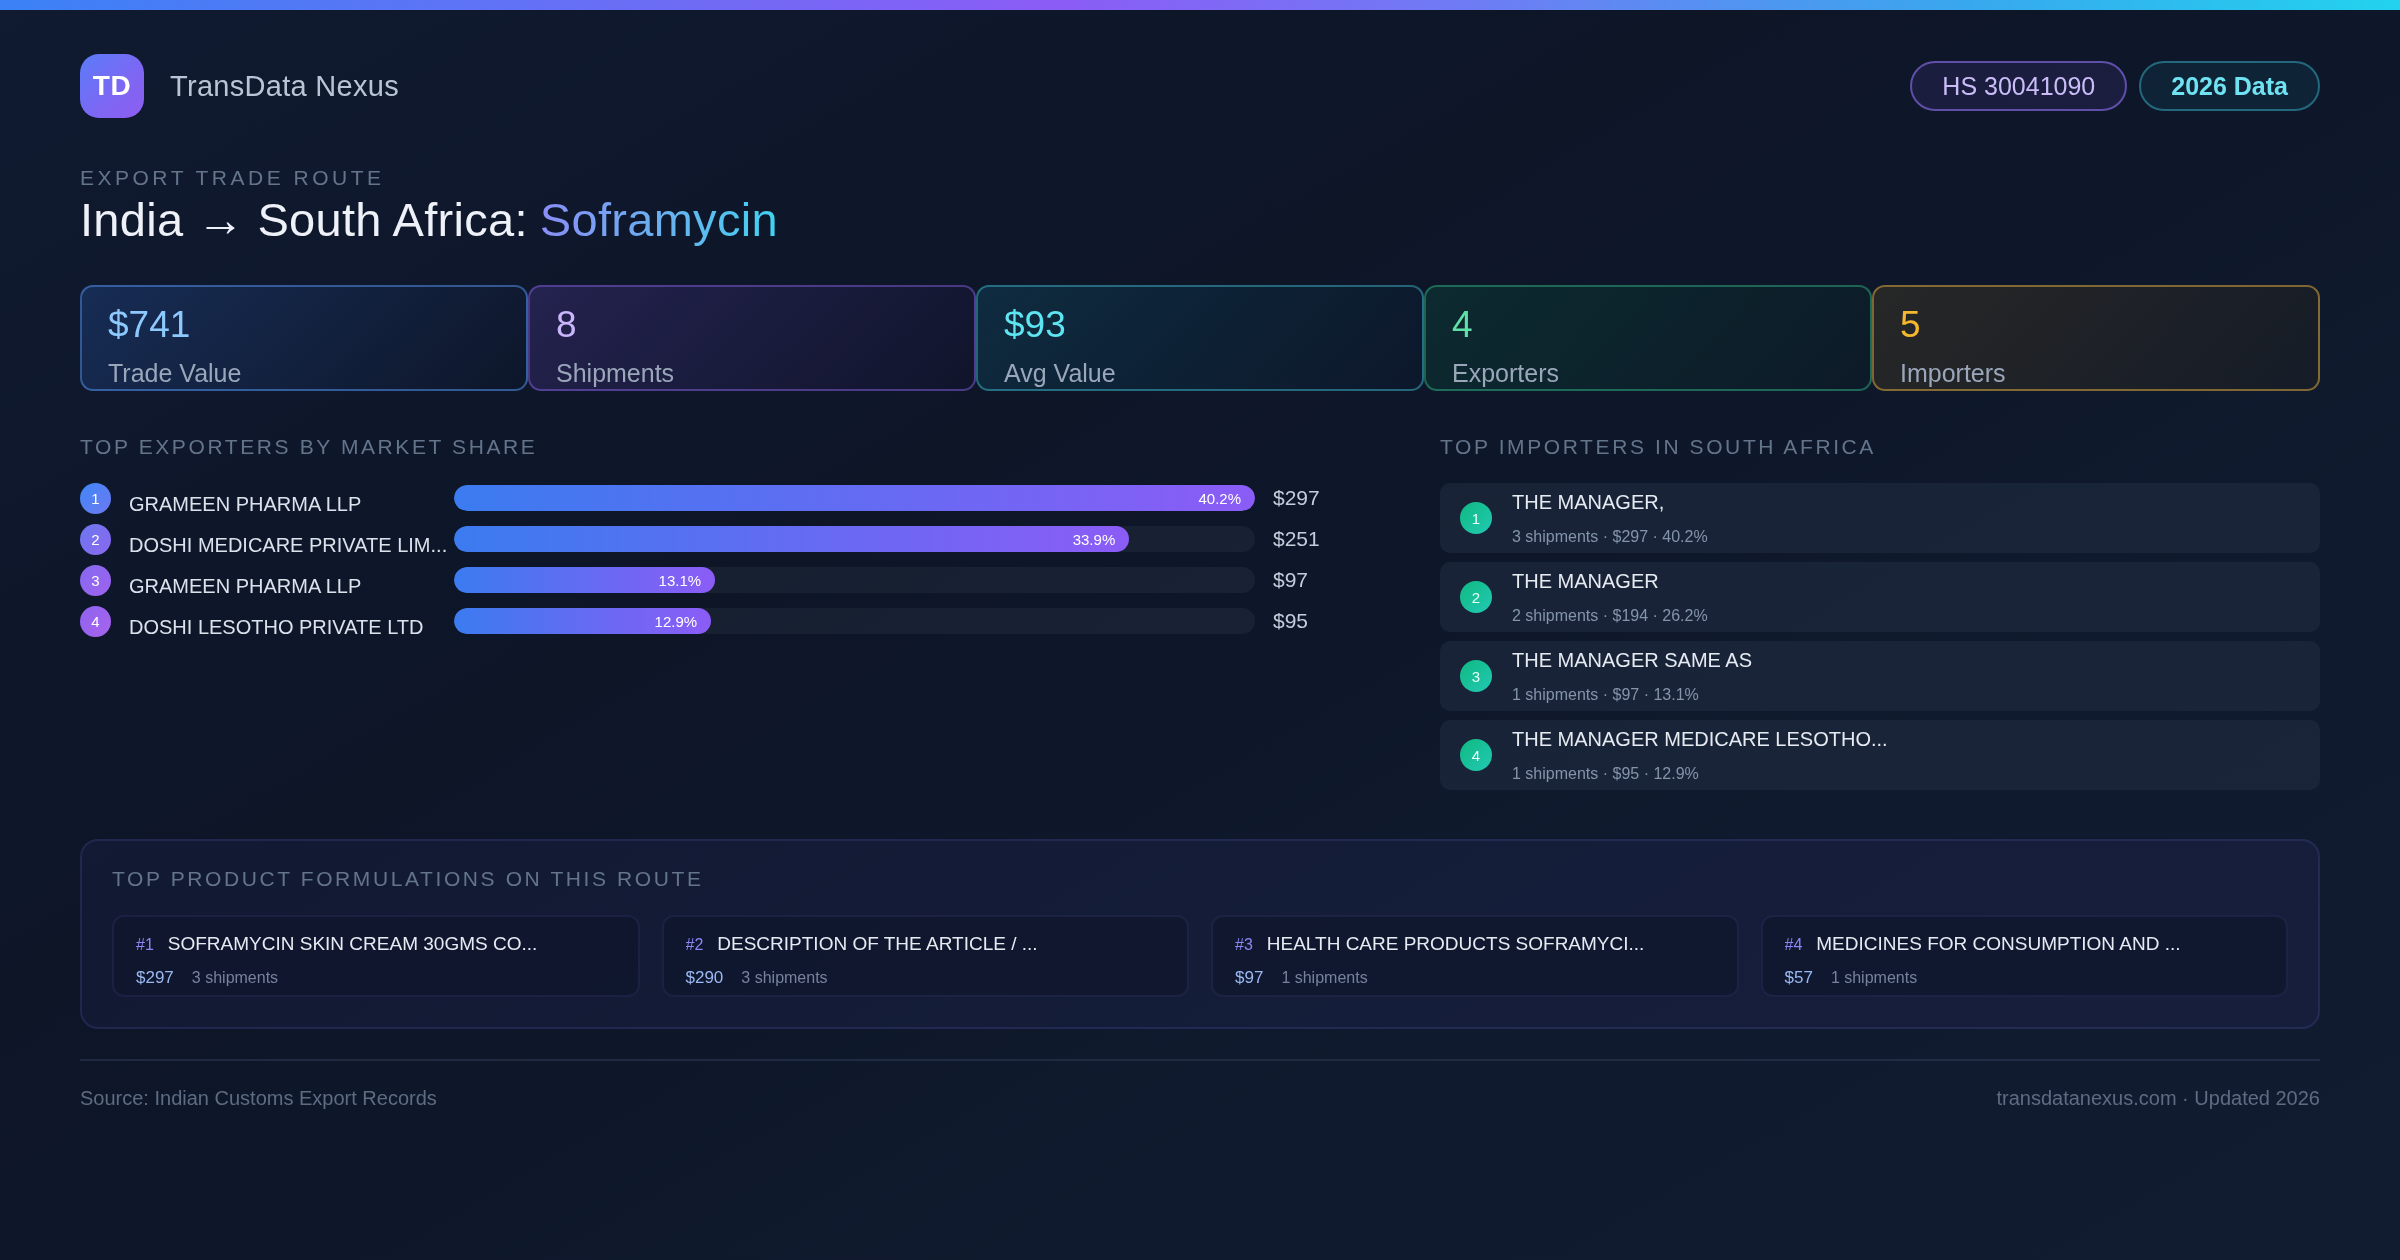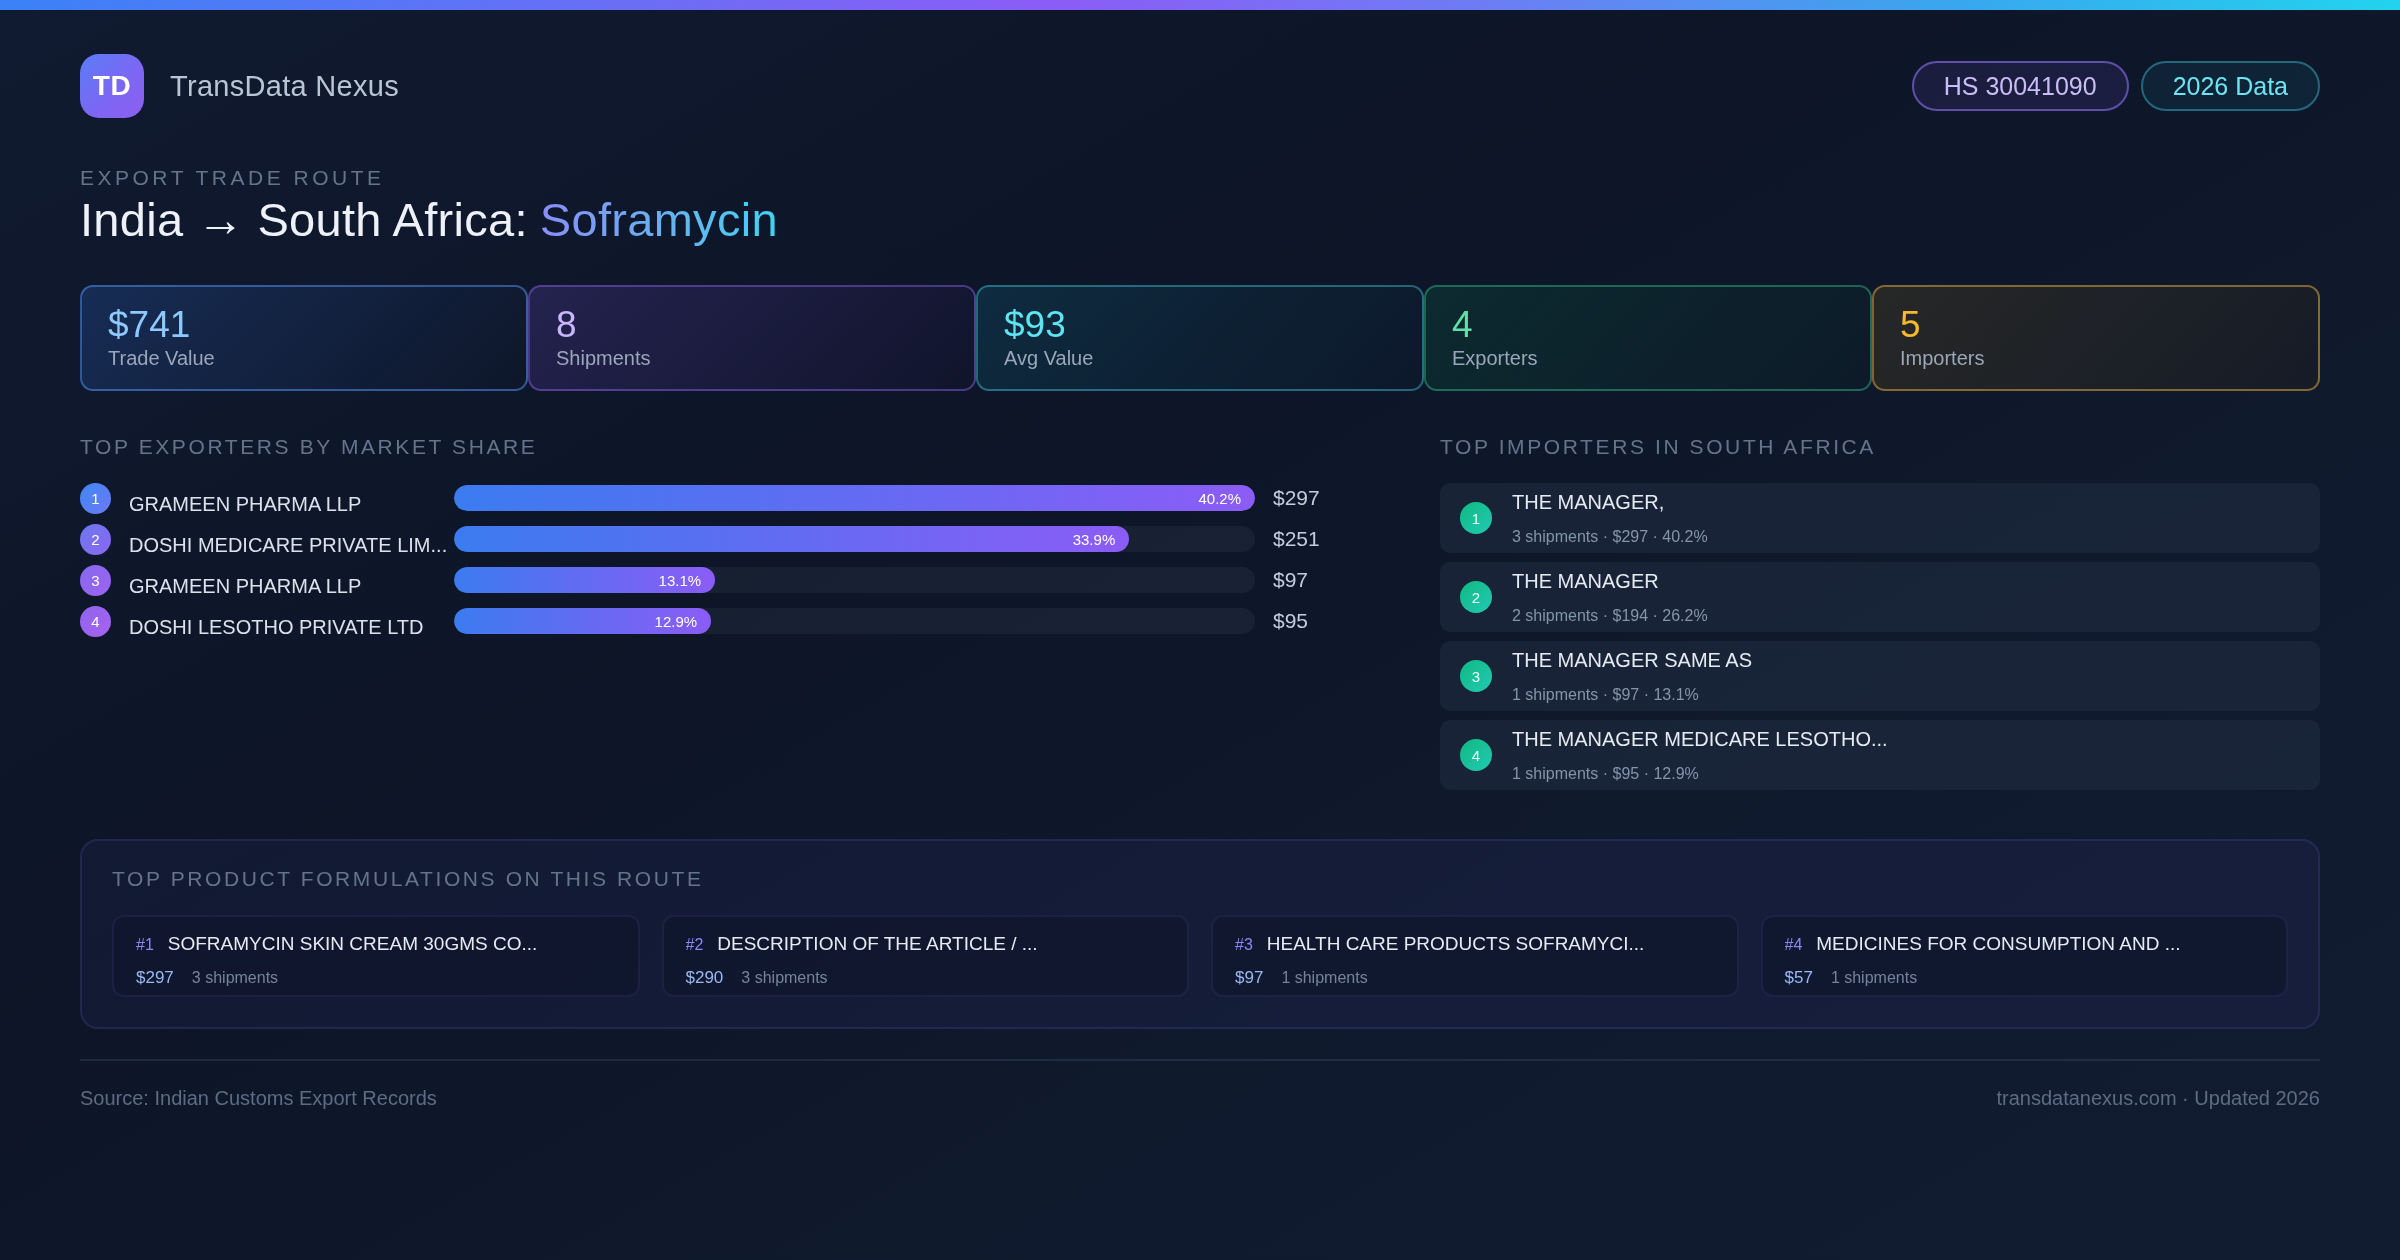--- a/index.html
+++ b/index.html
@@ -25,36 +25,36 @@
     display:flex; align-items:center; justify-content:center;
     font-size:28px; font-weight:700; color:#ffffff; letter-spacing:.5px;
   }
   .app-name { font-size:29px; color:#b9c4d4; letter-spacing:.3px; }
   .header-badges { display:flex; gap:12px; }
   .pill {
     display:inline-flex; align-items:center; height:50px; padding:0 30px;
     border-radius:26px; font-size:25px;
   }
   .pill-purple { color:#c9bcf7; border:2px solid #5f4fa8; background:rgba(109,77,200,.14); }
-  .pill-cyan { color:#6fe3f2; border:2px solid #23687c; background:rgba(34,150,180,.10); }
+  .pill-cyan { color:#6fe3f2; border:2px solid #23687c; background:rgba(34,150,180,.10);font-weight:bold; }
 
   
   .eyebrow { margin-top:48px; font-size:21px; letter-spacing:3.5px; color:#64748b; }
   .title { margin-top:2px; font-size:47px; font-weight:500; color:#eef2f8; letter-spacing:.3px; }
   .title .hl {
     margin-left:12px;
     background: linear-gradient(90deg,#8a8ef7 0%,#63b6ef 60%,#41d3f2 100%);
     -webkit-background-clip:text; background-clip:text; color:transparent;
   }
 
   
   .stats { margin-top:38px; display:grid; grid-template-columns:repeat(5,1fr); }
   .stat-card { height:106px; border-radius:13px; padding:16px 26px; border:2px solid transparent; }
   .stat-value { font-size:37px; font-weight:500; line-height:1.2; }
-  .stat-label { font-size:20px; color:#9aa7ba; margin-top:0; }
+  .stat-label { font-size:25px; color:#9aa7ba; margin-top:12px; }
   .stat-blue   { background:linear-gradient(135deg,rgba(37,78,150,.38),rgba(15,23,42,.15)); border-color:rgba(81,140,230,.55); }
   .stat-blue .stat-value { color:#8ec9fd; }
   .stat-purple { background:linear-gradient(135deg,rgba(104,70,190,.25),rgba(30,20,60,.18)); border-color:rgba(139,102,236,.45); }
   .stat-purple .stat-value { color:#c9b6fb; }
   .stat-cyan   { background:linear-gradient(135deg,rgba(19,95,120,.30),rgba(10,35,55,.18)); border-color:rgba(66,196,216,.45); }
   .stat-cyan .stat-value { color:#5fe5f2; }
   .stat-green  { background:linear-gradient(135deg,rgba(10,92,66,.30),rgba(8,40,34,.18)); border-color:rgba(52,190,140,.45); }
   .stat-green .stat-value { color:#5fe0a8; }
   .stat-amber  { background:linear-gradient(135deg,rgba(110,86,30,.26),rgba(50,42,20,.20)); border-color:rgba(196,152,60,.60); }
   .stat-amber .stat-value { color:#f5b82e; }

